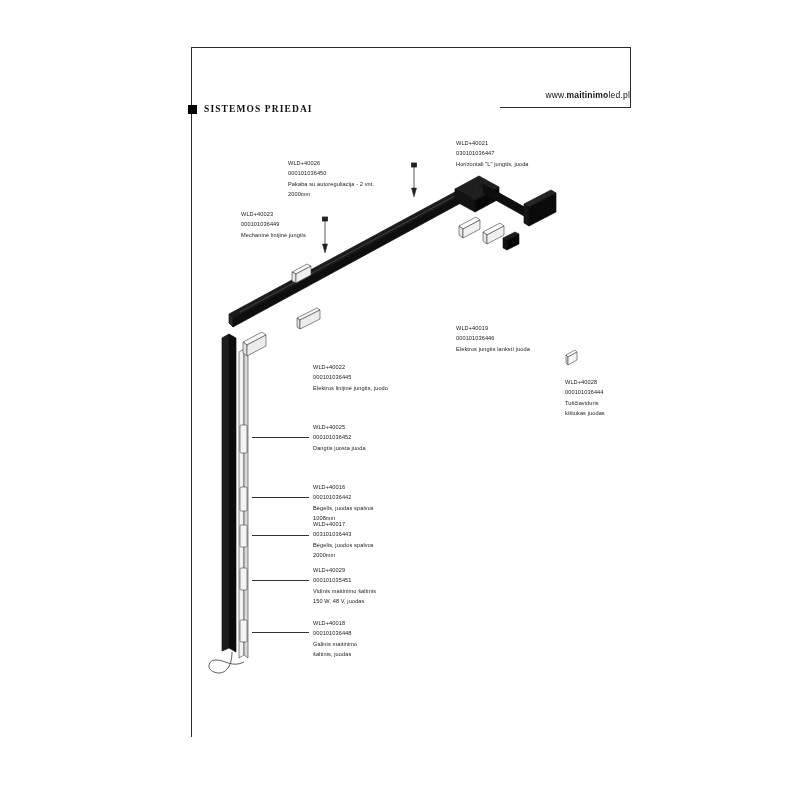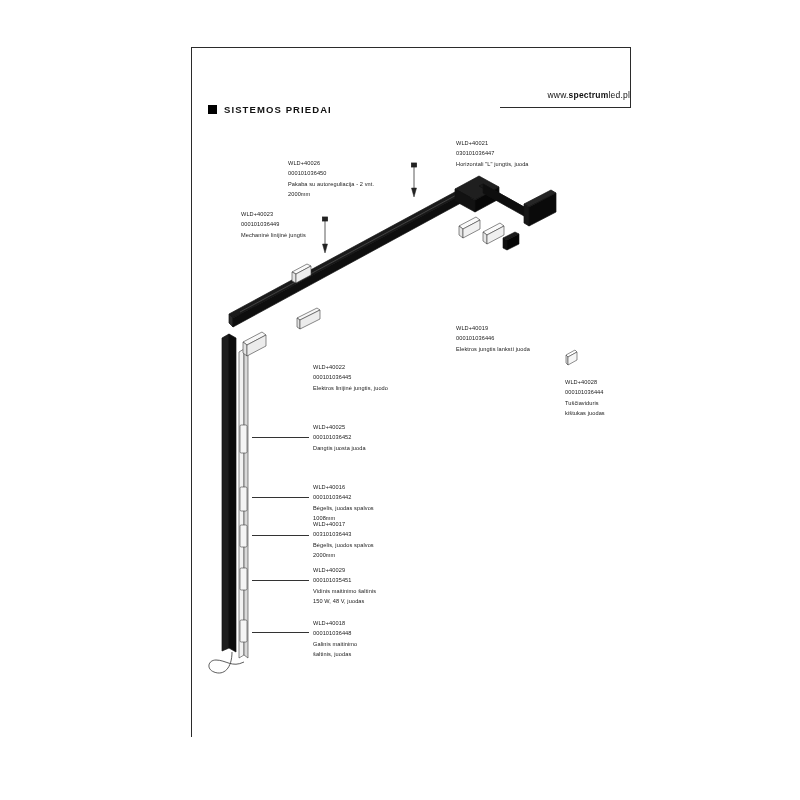--- a/index.html
+++ b/index.html
@@ -61,25 +61,26 @@
     width: 132px;
     text-align: right;
     font-size: 8.5px;
     letter-spacing: 0.2px;
     color: #111;
   }
   .site-url .brand { font-weight: bold; }
 
   .title-row {
     position: absolute;
-    left: 208px;
+    left: 188px;
     top: 104px;
     display: flex;
     align-items: center;
     gap: 7px;
+    font-family: Liberation Serif, serif;
   }
   .title-square {
     width: 9px;
     height: 9px;
     background: #000;
     display: inline-block;
   }
   .title-text {
     font-size: 9.5px;
     font-weight: bold;
@@ -119,21 +120,21 @@
 <body>
 
 <div id="page">
 
   <div class="frame-left"></div>
   <div class="frame-top"></div>
   <div class="frame-right"></div>
   <div class="frame-url-rule"></div>
 
   <div class="site-url">
-    <span class="plain">www.</span><span class="brand">spectrum</span><span class="plain">led.pl</span>
+    <span class="plain">www.</span><span class="brand">maitinimo</span><span class="plain">led.pl</span>
   </div>
 
   <div class="title-row">
     <span class="title-square"></span>
     <span class="title-text">SISTEMOS PRIEDAI</span>
   </div>
 
   <svg id="art" viewBox="0 0 800 800">
     <g stroke="#161616" fill="none" stroke-width="1">
 

